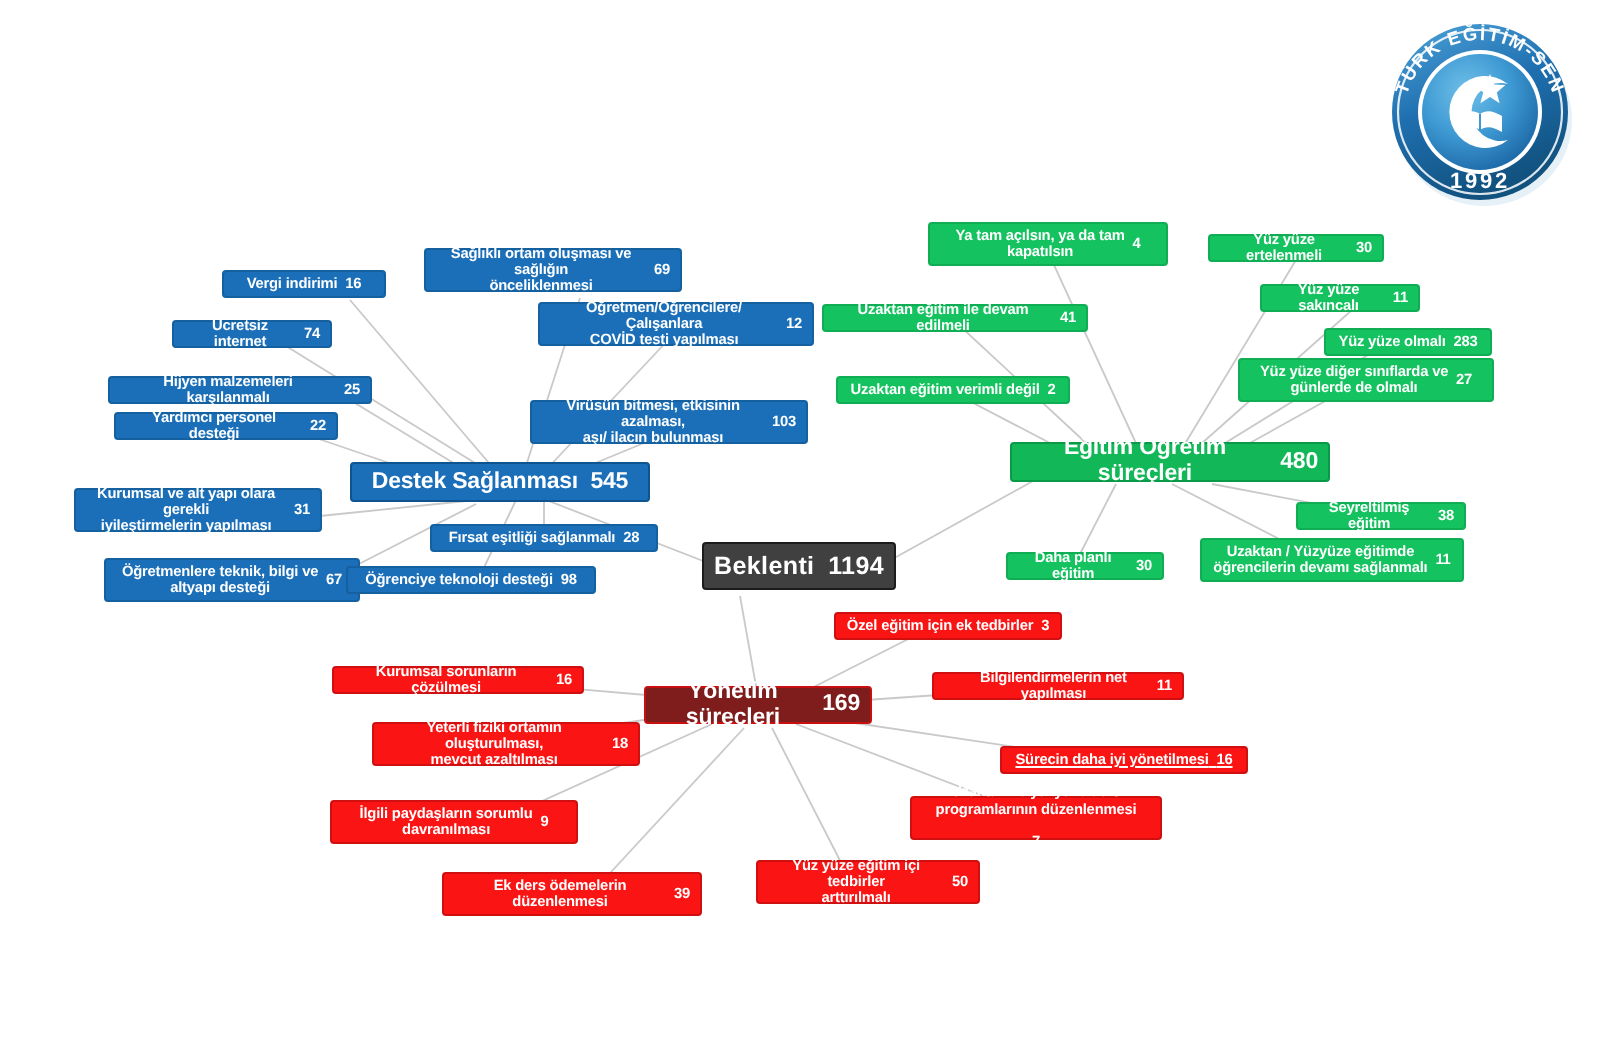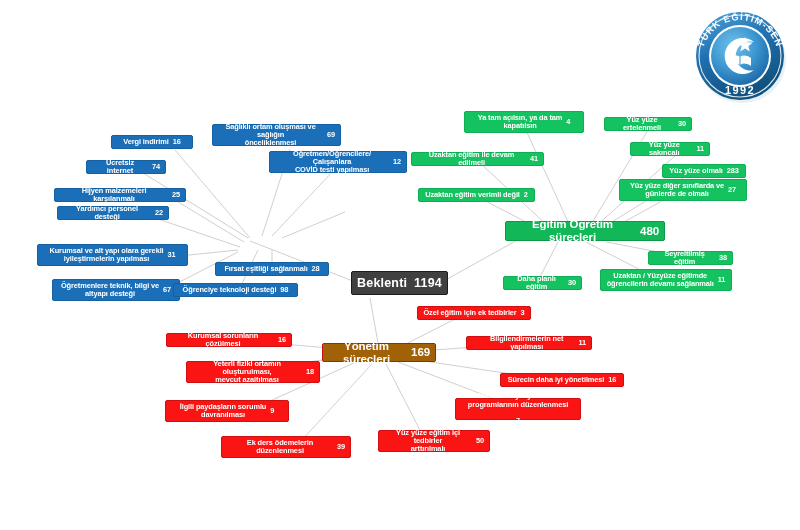--- a/index.html
+++ b/index.html
@@ -55,21 +55,21 @@
     font-size: 11.5px;
     font-weight: bold;
   }
   .cat-green {
     background: #12b858;
     border: 1px solid #0a9a47;
     font-size: 11.5px;
     font-weight: bold;
   }
   .cat-red {
-    background: #a16207;
+    background: #7f1d1d;
     border: 1px solid #c81010;
     font-size: 11.5px;
     font-weight: bold;
   }
   .leaf-blue {
     background: #1b6fb8;
     border: 1px solid #15609f;
     font-size: 7.4px;
     font-weight: bold;
   }
@@ -137,20 +137,23 @@
       <line x1="398" y1="362" x2="518" y2="408"></line>
       <line x1="372" y1="364" x2="300" y2="442"></line>
       <line x1="386" y1="364" x2="424" y2="438"></line>
     </g>
   </svg>
 
   <div class="node root" style="left:351px; top:271px; width:97px; height:24px;">
     <span>Beklenti</span><span class="gap"></span><span class="val">1194</span>
   </div>
 
+  <div class="node cat-blue" style="left:175px; top:231px; width:150px; height:20px;">
+    <span>Destek Sağlanması</span>&nbsp;&nbsp;<span class="val">545</span>
+  </div>
 
   <div class="node cat-green" style="left:505px; top:221px; width:160px; height:20px;">
     <span>Eğitim Öğretim süreçleri</span>&nbsp;&nbsp;<span class="val">480</span>
   </div>
 
   <div class="node cat-red" style="left:322px; top:343px; width:114px; height:19px;">
     <span>Yönetim süreçleri</span>&nbsp;&nbsp;<span class="val">169</span>
   </div>
 
   <div class="node leaf-blue" style="left:111px; top:135px; width:82px; height:14px;">
@@ -162,40 +165,44 @@
   </div>
 
   <div class="node leaf-blue" style="left:54px; top:188px; width:132px; height:14px;">
     <span>Hijyen malzemeleri karşılanmalı</span>&nbsp;&nbsp;<span class="val">25</span>
   </div>
 
   <div class="node leaf-blue" style="left:57px; top:206px; width:112px; height:14px;">
     <span>Yardımcı personel desteği</span>&nbsp;&nbsp;<span class="val">22</span>
   </div>
 
-  <div class="node leaf-blue" style="left:37px; top:244px; width:151px; height:22px;align-items:center;">
+  <div class="node leaf-blue" style="left:37px; top:244px; width:124px; height:22px;align-items:center;">
     <span>Kurumsal ve alt yapı olara gerekli
 iyileştirmelerin yapılması</span>&nbsp;&nbsp;<span class="val">31</span>
   </div>
 
   <div class="node leaf-blue" style="left:36px; top:279px; width:128px; height:22px;margin-left:16px;">
     <span>Öğretmenlere teknik, bilgi ve
 altyapı desteği</span>&nbsp;&nbsp;<span class="val">67</span>
   </div>
 
   <div class="node leaf-blue" style="left:212px; top:124px; width:129px; height:22px;">
     <span>Sağlıklı ortam oluşması ve sağlığın
 önceliklenmesi</span>&nbsp;&nbsp;<span class="val">69</span>
   </div>
 
   <div class="node leaf-blue" style="left:269px; top:151px; width:138px; height:22px;">
     <span>Öğretmen/Öğrencilere/Çalışanlara
 COVİD testi yapılması</span>&nbsp;&nbsp;<span class="val">12</span>
   </div>
 
+  <div class="node leaf-blue" style="left:265px; top:200px; width:139px; height:22px;">
+    <span>Virüsün bitmesi, etkisinin azalması,
+aşı/ ilacın bulunması</span>&nbsp;&nbsp;<span class="val">103</span>
+  </div>
 
   <div class="node leaf-blue" style="left:215px; top:262px; width:114px; height:14px;">
     <span>Fırsat eşitliği sağlanmalı</span>&nbsp;&nbsp;<span class="val">28</span>
   </div>
 
   <div class="node leaf-blue" style="left:173px; top:283px; width:125px; height:14px;">
     <span>Öğrenciye teknoloji desteği</span>&nbsp;&nbsp;<span class="val">98</span>
   </div>
 
   <div class="node leaf-green" style="left:464px; top:111px; width:120px; height:22px;">
@@ -251,21 +258,21 @@
 
   <div class="node leaf-red" style="left:466px; top:336px; width:126px; height:14px;padding-left:12px;">
     <span>Bilgilendirmelerin net yapılması</span>&nbsp;&nbsp;<span class="val">11</span>
   </div>
 
   <div class="node leaf-red" style="left:158px; top:361px; width:134px; height:22px;margin-left:28px;">
     <span>Yeterli fiziki ortamın oluşturulması,
 mevcut azaltılması</span>&nbsp;&nbsp;<span class="val">18</span>
   </div>
 
-  <div class="node leaf-red" style="left:500px; top:373px; width:124px; height:14px;">
+  <div class="node leaf-red" style="left:500px; top:373px; width:124px; height:14px;text-decoration:underline;">
     <span>Sürecin daha iyi yönetilmesi</span>&nbsp;&nbsp;<span class="val">16</span>
   </div>
 
   <div class="node leaf-red" style="left:165px; top:400px; width:124px; height:22px;">
     <span>İlgili paydaşların sorumlu
 davranılması</span>&nbsp;&nbsp;<span class="val">9</span>
   </div>
 
   <div class="node leaf-red" style="left:455px; top:398px; width:126px; height:22px;flex-direction:column;">
     <span>Uzaktan ve yüzyüze ders

